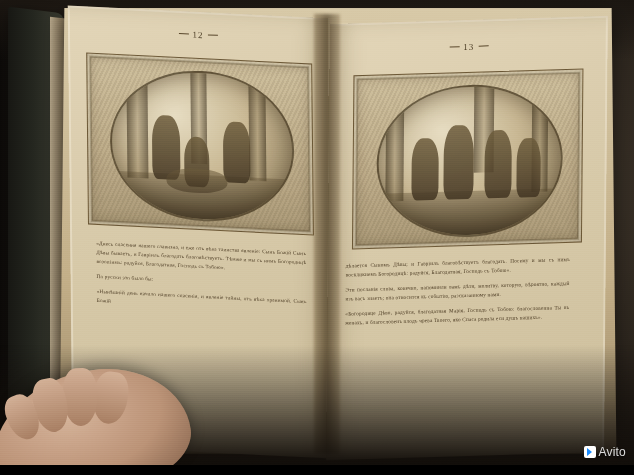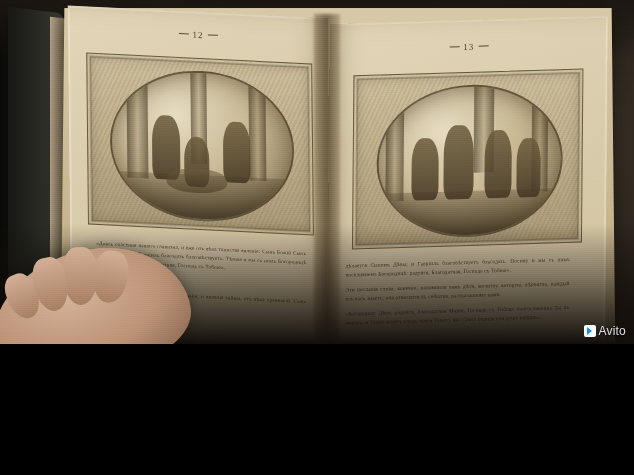--- a/index.html
+++ b/index.html
@@ -9,21 +9,21 @@
   }
   body {
     width: 634px;
     height: 475px;
     overflow: hidden;
     font-family: "Liberation Serif", serif;
   }
   .photo {
     position: relative;
     width: 634px;
-    height: 344px;
+    height: 465px;
     background: #b91c1c;
     overflow: hidden;
   }
   
   .bg-dark {
     position: absolute;
     inset: 0;
     background:
       radial-gradient(ellipse at 52% 42%, #6d6050 0%, #3c3328 55%, #191410 100%);
   }

